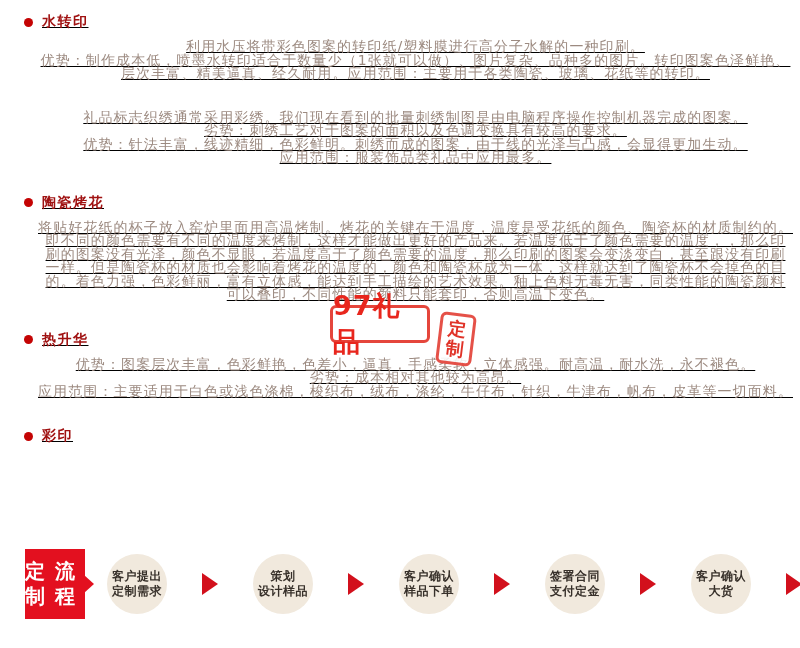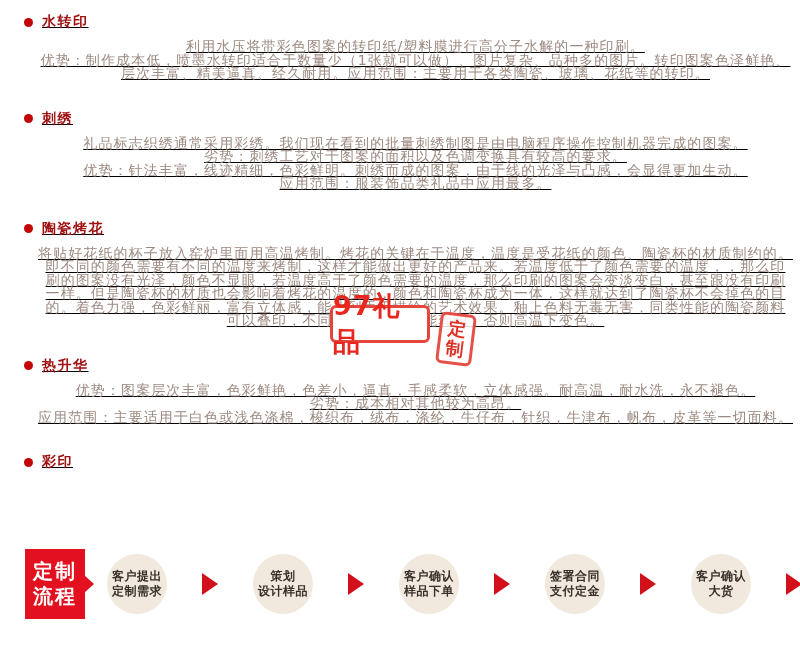--- a/index.html
+++ b/index.html
@@ -39,21 +39,21 @@
     border:3px solid rgba(224,51,40,0.85);border-radius:6px;background:rgba(255,255,255,0.85);
     display:flex;flex-direction:column;align-items:center;justify-content:center;
     color:#e03328;font-size:18px;line-height:20px;font-weight:bold;
     transform:rotate(7deg);
   }
   
   .flow{position:absolute;left:25px;top:549px;display:flex;align-items:center;}
   .flow-label{
     position:relative;width:60px;height:70px;background:var(--flow-red);
     color:#ffffff;font-size:20px;font-weight:bold;line-height:25px;letter-spacing:2px;
-    display:flex;flex-direction:column;align-items:center;justify-content:center;
+    display:flex;flex-direction:row;align-items:center;justify-content:center;
     flex:0 0 auto;
   }
   .flow-label::after{
     content:"";position:absolute;right:-9px;top:50%;transform:translateY(-50%);
     width:0;height:0;border-top:9px solid transparent;border-bottom:9px solid transparent;
     border-left:10px solid var(--flow-red);
   }
   .flow-steps{display:flex;align-items:center;margin-left:22px;gap:29px;}
   .flow-step{display:flex;align-items:center;}
   .flow-arrow{
@@ -80,24 +80,20 @@
       <span class="section-title">水转印</span>
     </div>
     <div class="section-body">
           <div class="section-line">利用水压将带彩色图案的转印纸/塑料膜进行高分子水解的一种印刷。</div>
           <div class="section-line">优势：制作成本低，喷墨水转印适合于数量少（1张就可以做）、图片复杂、品种多的图片。转印图案色泽鲜艳、</div>
           <div class="section-line">层次丰富、精美逼真、经久耐用。应用范围：主要用于各类陶瓷、玻璃、花纸等的转印。</div>
         </div>
   </div>
 
   <div class="section">
-    <div class="section-header">
-      <span class="bullet"></span>
-      <span class="section-title">刺绣</span>
-    </div>
     <div class="section-body">
           <div class="section-line">礼品标志织绣通常采用彩绣。我们现在看到的批量刺绣制图是由电脑程序操作控制机器完成的图案。</div>
           <div class="section-line">劣势：刺绣工艺对于图案的面积以及色调变换具有较高的要求。</div>
           <div class="section-line">优势：针法丰富，线迹精细，色彩鲜明。刺绣而成的图案，由于线的光泽与凸感，会显得更加生动。</div>
           <div class="section-line">应用范围：服装饰品类礼品中应用最多。</div>
         </div>
   </div>
 
   <div class="section">
     <div class="section-header">

